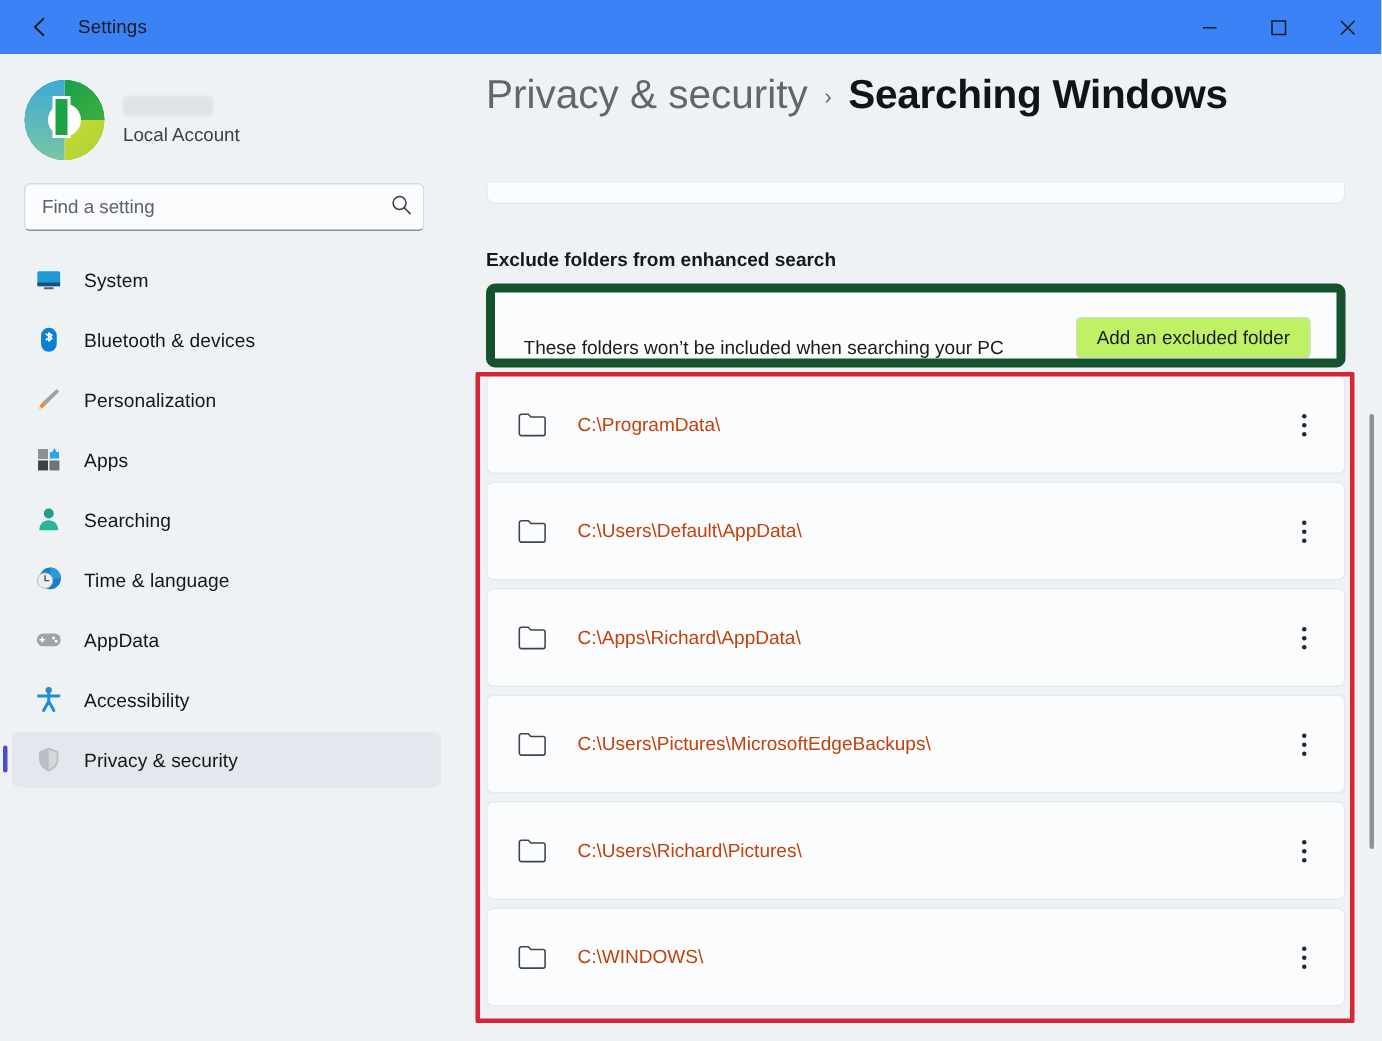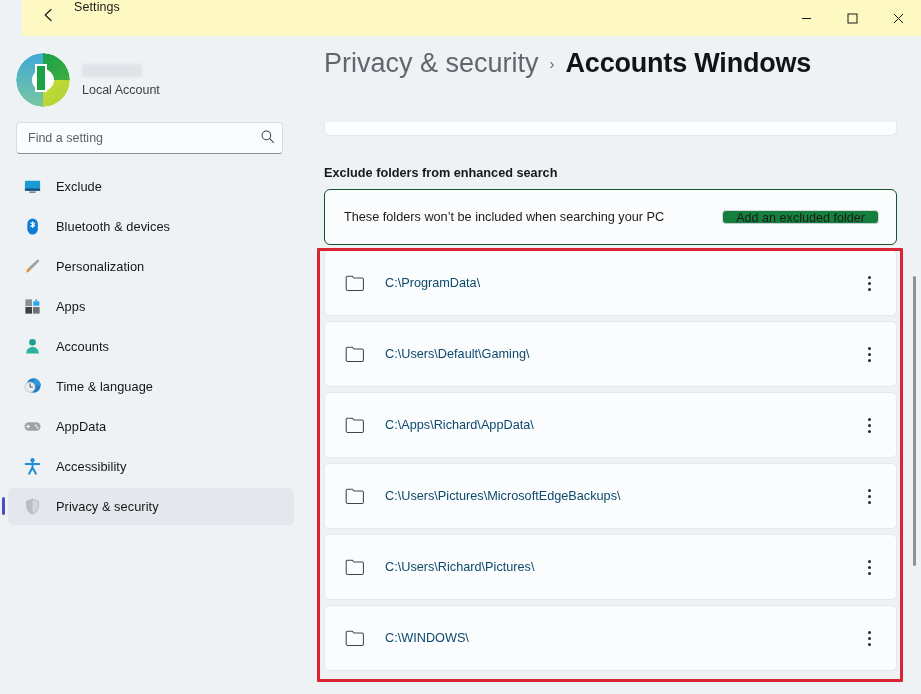--- a/index.html
+++ b/index.html
@@ -15,25 +15,24 @@
     background: #eef2f5;
     display: flex;
     flex-direction: column;
   }
 
   
   .titlebar {
     height: 36px;
     flex: 0 0 36px;
     display: flex;
-    align-items: flex-start;
-    background: #fef9c3;
+    align-items: center;
+    background: #3b82f6;
     position: relative;
     z-index: 5;
-    margin-left: 22px;
   }
   .tb-back {
     width: 34px; height: 30px;
     margin-left: 10px;
     display: flex; align-items: center; justify-content: center;
     border-radius: 4px;
     cursor: pointer;
   }
   .tb-title {
     font-size: 12.5px;
@@ -187,35 +186,35 @@
     font-size: 12.7px;
     font-weight: 600;
     color: #16181a;
     margin-top: 30px;
     margin-bottom: 9px;
   }
 
   .card {
     width: 573px;
     background: #fbfcfd;
-    border: 1px solid #14532d;
+    border: 6px solid #14532d;
     border-radius: 6px;
     display: flex;
-    align-items: center;
+    align-items: flex-end;
   }
   .card.info {
     height: 56px;
     padding: 0 17px 0 19px;
     justify-content: space-between;
   }
   .info-text { font-size: 12.7px; color: #1b1b1b; }
   .btn {
-    height: 14px;
+    height: 28px;
     padding: 0 13px;
-    background: #15803d;
+    background: #bef264;
     border: 1px solid #d6dadf;
     border-bottom-color: #c7ccd2;
     border-radius: 4px;
     font-size: 12.6px;
     color: #1b1b1b;
     font-family: "Liberation Sans", sans-serif;
     cursor: pointer;
     white-space: nowrap;
   }
 
@@ -235,21 +234,21 @@
   .folder-icon {
     width: 22px; height: 22px;
     flex: 0 0 22px;
     margin-right: 19px;
     display:flex; align-items:center; justify-content:center;
     color: #40454a;
   }
   .folder-path {
     flex: 1;
     font-size: 12.7px;
-    color: #0c4a6e;
+    color: #c2410c;
     white-space: nowrap;
     overflow: hidden;
   }
   .kebab {
     width: 28px; height: 30px;
     display: flex; flex-direction: column;
     align-items: center; justify-content: center;
     gap: 3px;
     border-radius: 4px;
     cursor: pointer;
@@ -369,21 +368,21 @@
       <div class="nav">
 
         <div class="nav-item">
           <span class="nav-icon">
             <svg width="19" height="19" viewBox="0 0 20 20">
               <rect x="2" y="4" width="16" height="10.5" rx="1.2" fill="#1b9ad6"></rect>
               <rect x="2" y="12" width="16" height="2.6" rx=".6" fill="#1c4e7a"></rect>
               <rect x="6.5" y="15.2" width="7" height="1.4" rx=".7" fill="#3d6b8c"></rect>
             </svg>
           </span>
-          <span class="nav-label">Exclude</span>
+          <span class="nav-label">System</span>
         </div>
 
         <div class="nav-item">
           <span class="nav-icon">
             <svg width="19" height="19" viewBox="0 0 20 20">
               <rect x="4.6" y="1.6" width="11" height="16.8" rx="5.5" fill="#0b7fd4"></rect>
               <path d="M8.2 6.1 L12.2 9.1 L10 10.9 L10 5.2 L12.2 7 L8.2 10" stroke="#ffffff" stroke-width="1.1" fill="none" stroke-linejoin="round" stroke-linecap="round"></path>
             </svg>
           </span>
           <span class="nav-label">Bluetooth &amp; devices</span>
@@ -414,21 +413,21 @@
           <span class="nav-label">Apps</span>
         </div>
 
         <div class="nav-item">
           <span class="nav-icon">
             <svg width="19" height="19" viewBox="0 0 20 20">
               <circle cx="10" cy="5.6" r="3.5" fill="#1f9e8e"></circle>
               <path d="M3.4 17.4 C3.4 12.8 6.4 10.4 10 10.4 C13.6 10.4 16.6 12.8 16.6 17.4 Z" fill="#2bb39f"></path>
             </svg>
           </span>
-          <span class="nav-label">Accounts</span>
+          <span class="nav-label">Searching</span>
         </div>
 
         <div class="nav-item">
           <span class="nav-icon">
             <svg width="19" height="19" viewBox="0 0 20 20">
               <circle cx="11" cy="9" r="7.6" fill="#1c7fc4"></circle>
               <path d="M11 1.4 A7.6 7.6 0 0 1 18.6 9 L11 9 Z" fill="#2f9ad8"></path>
               <circle cx="7.4" cy="10.6" r="5.4" fill="#e9edf1"></circle>
               <circle cx="7.4" cy="10.6" r="5.4" fill="none" stroke="#b7bec6" stroke-width=".7"></circle>
               <path d="M7.4 7.2 V10.6 H10" stroke="#45505c" stroke-width="1" fill="none" stroke-linecap="round"></path>
@@ -471,21 +470,21 @@
 
 
       </div>
     </div>
 
     <div class="content">
 
       <div class="breadcrumb">
         <span class="bc-parent">Privacy &amp; security</span>
         <span class="bc-sep">›</span>
-        <span class="bc-current">Accounts Windows</span>
+        <span class="bc-current">Searching Windows</span>
       </div>
 
       <div class="scrollarea">
 
         <div class="partial-card"></div>
 
         <div class="section-title">Exclude folders from enhanced search</div>
 
         <div class="card info">
           <span class="info-text">These folders won’t be included when searching your PC</span>
@@ -507,21 +506,21 @@
                 <i></i>
               </span>
           </div>
 
           <div class="folder-row">
             <span class="folder-icon">
               <svg width="20" height="18" viewBox="0 0 20 18">
                 <path d="M1.2 3.6 a1.4 1.4 0 0 1 1.4-1.4 h4.6 l1.7 1.8 h8.1 a1.4 1.4 0 0 1 1.4 1.4 v9.6 a1.4 1.4 0 0 1 -1.4 1.4 H2.6 a1.4 1.4 0 0 1 -1.4 -1.4 Z" fill="none" stroke="#40454a" stroke-width="1.05" stroke-linejoin="round"></path>
               </svg>
             </span>
-            <span class="folder-path">C:\Users\Default\Gaming\</span>
+            <span class="folder-path">C:\Users\Default\AppData\</span>
             <span class="kebab">
                 <i></i>
                 <i></i>
                 <i></i>
               </span>
           </div>
 
           <div class="folder-row">
             <span class="folder-icon">
               <svg width="20" height="18" viewBox="0 0 20 18">

